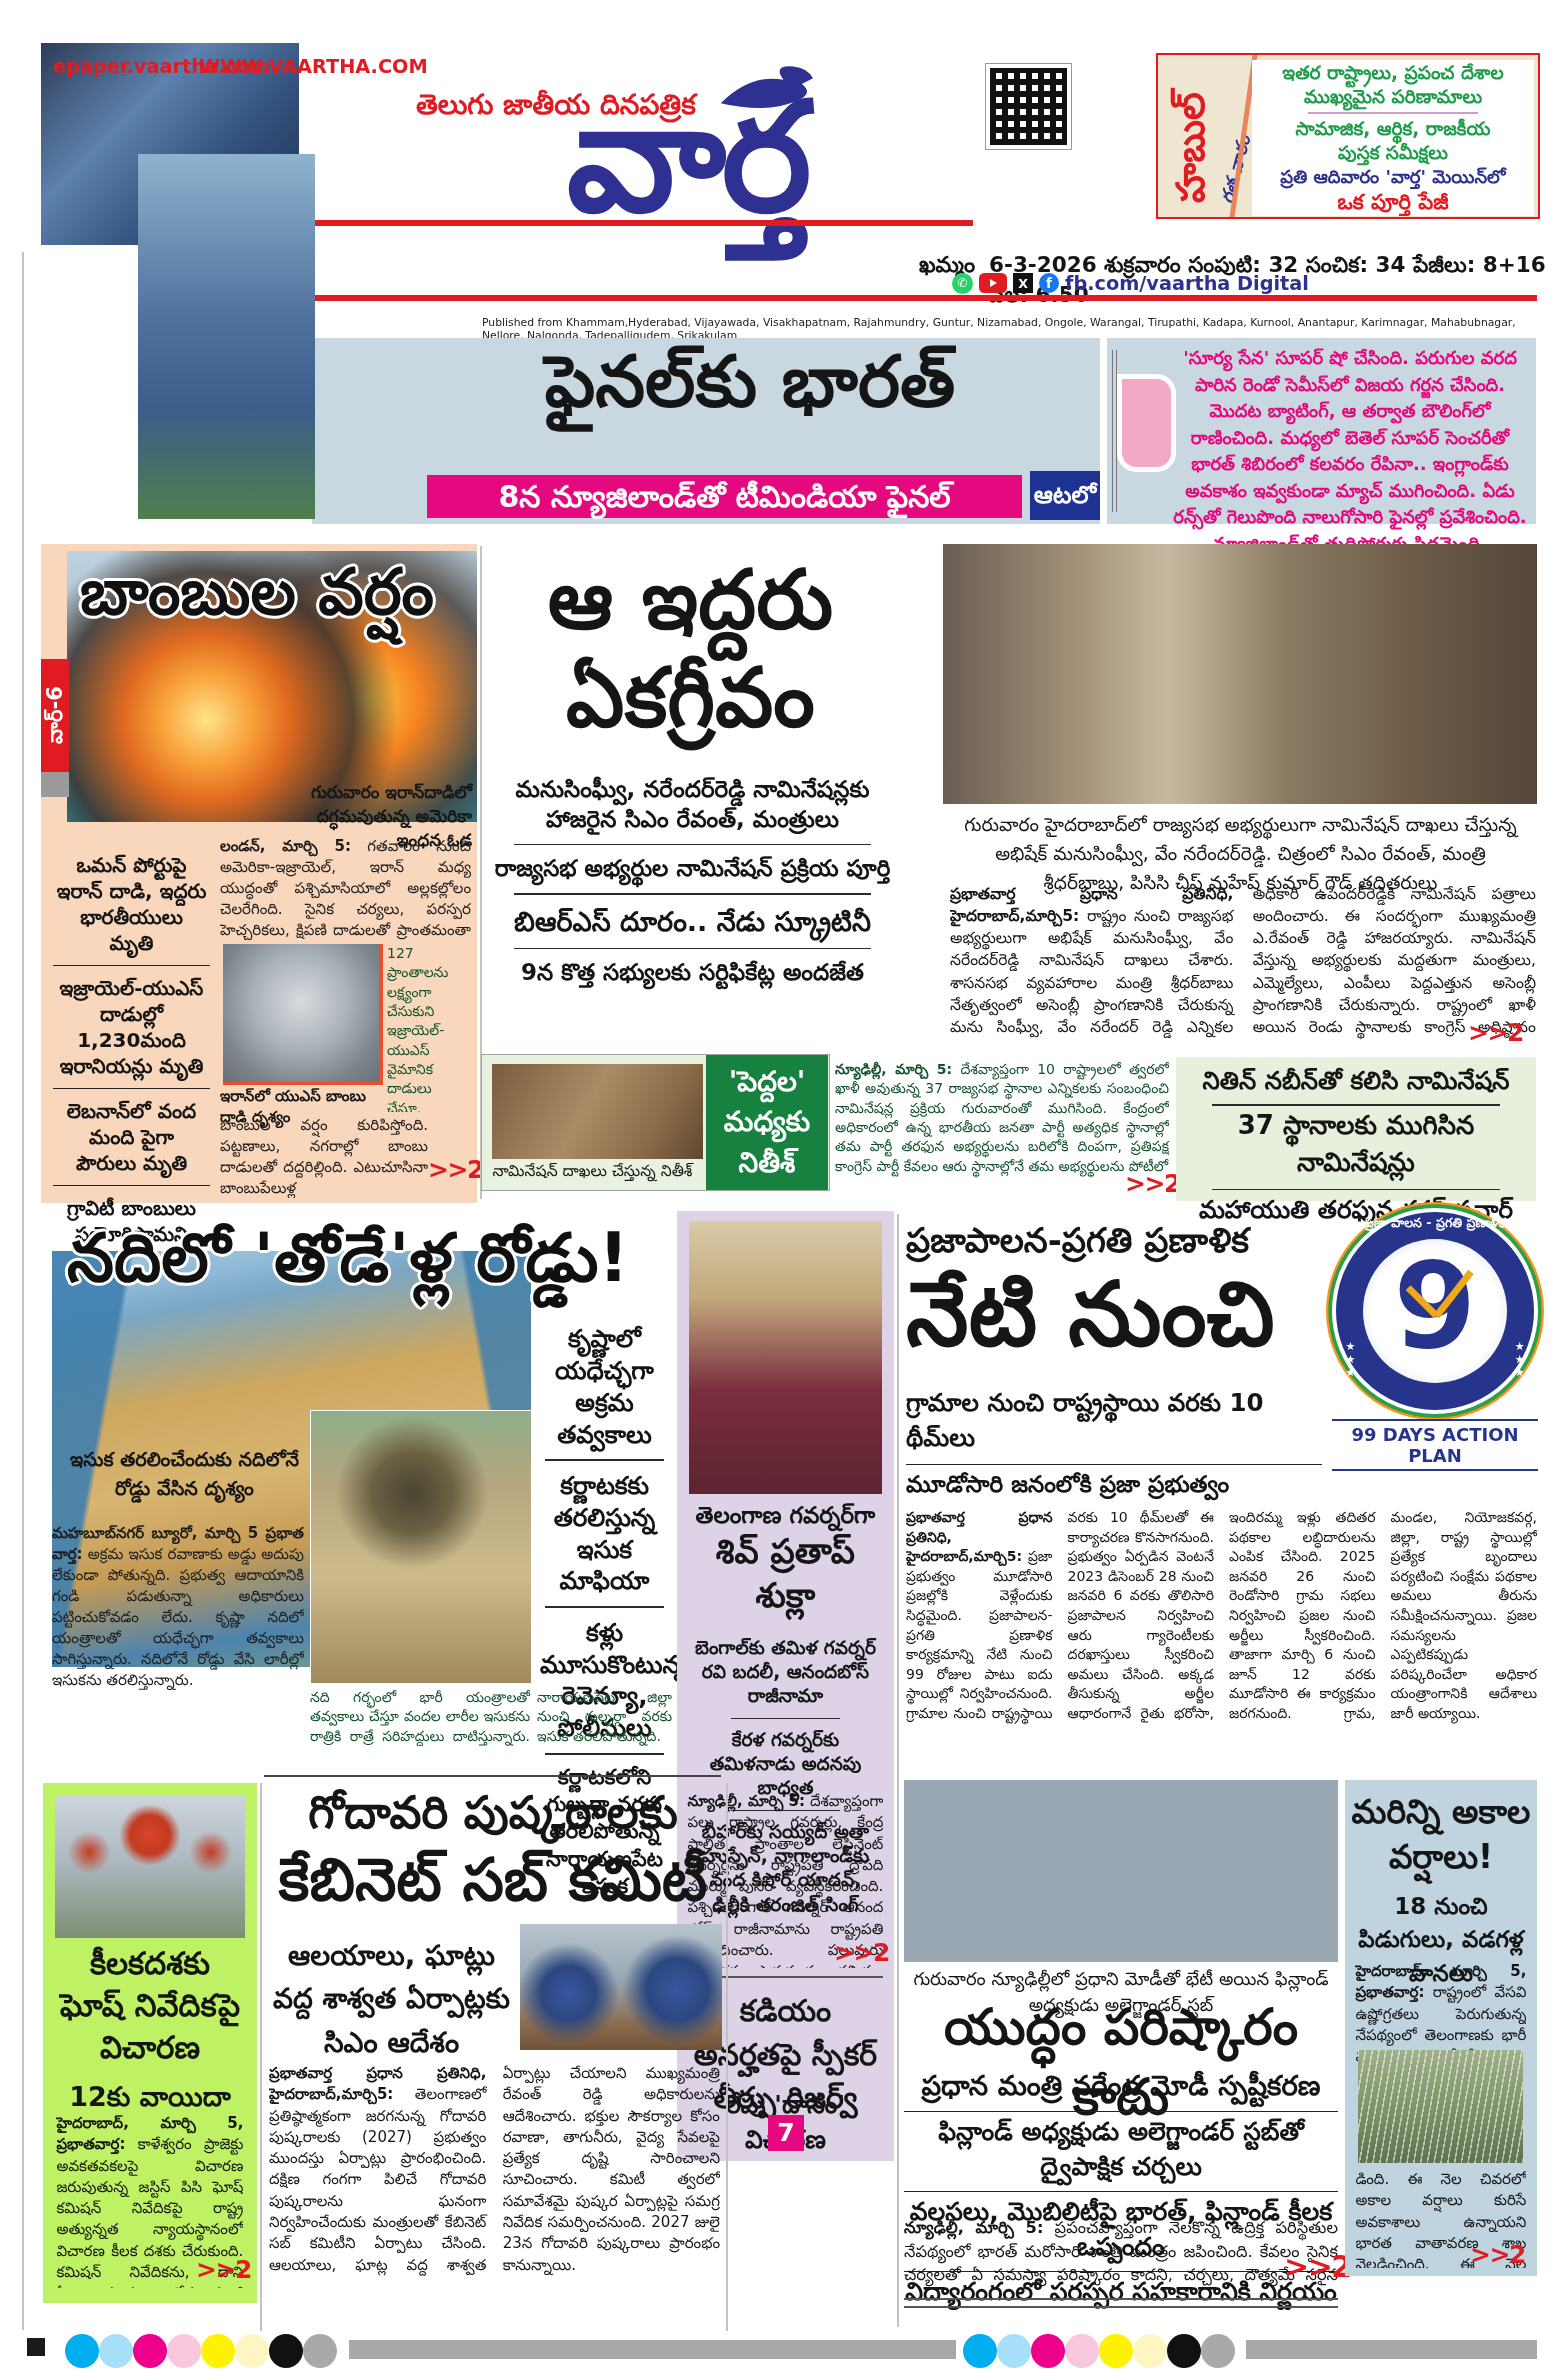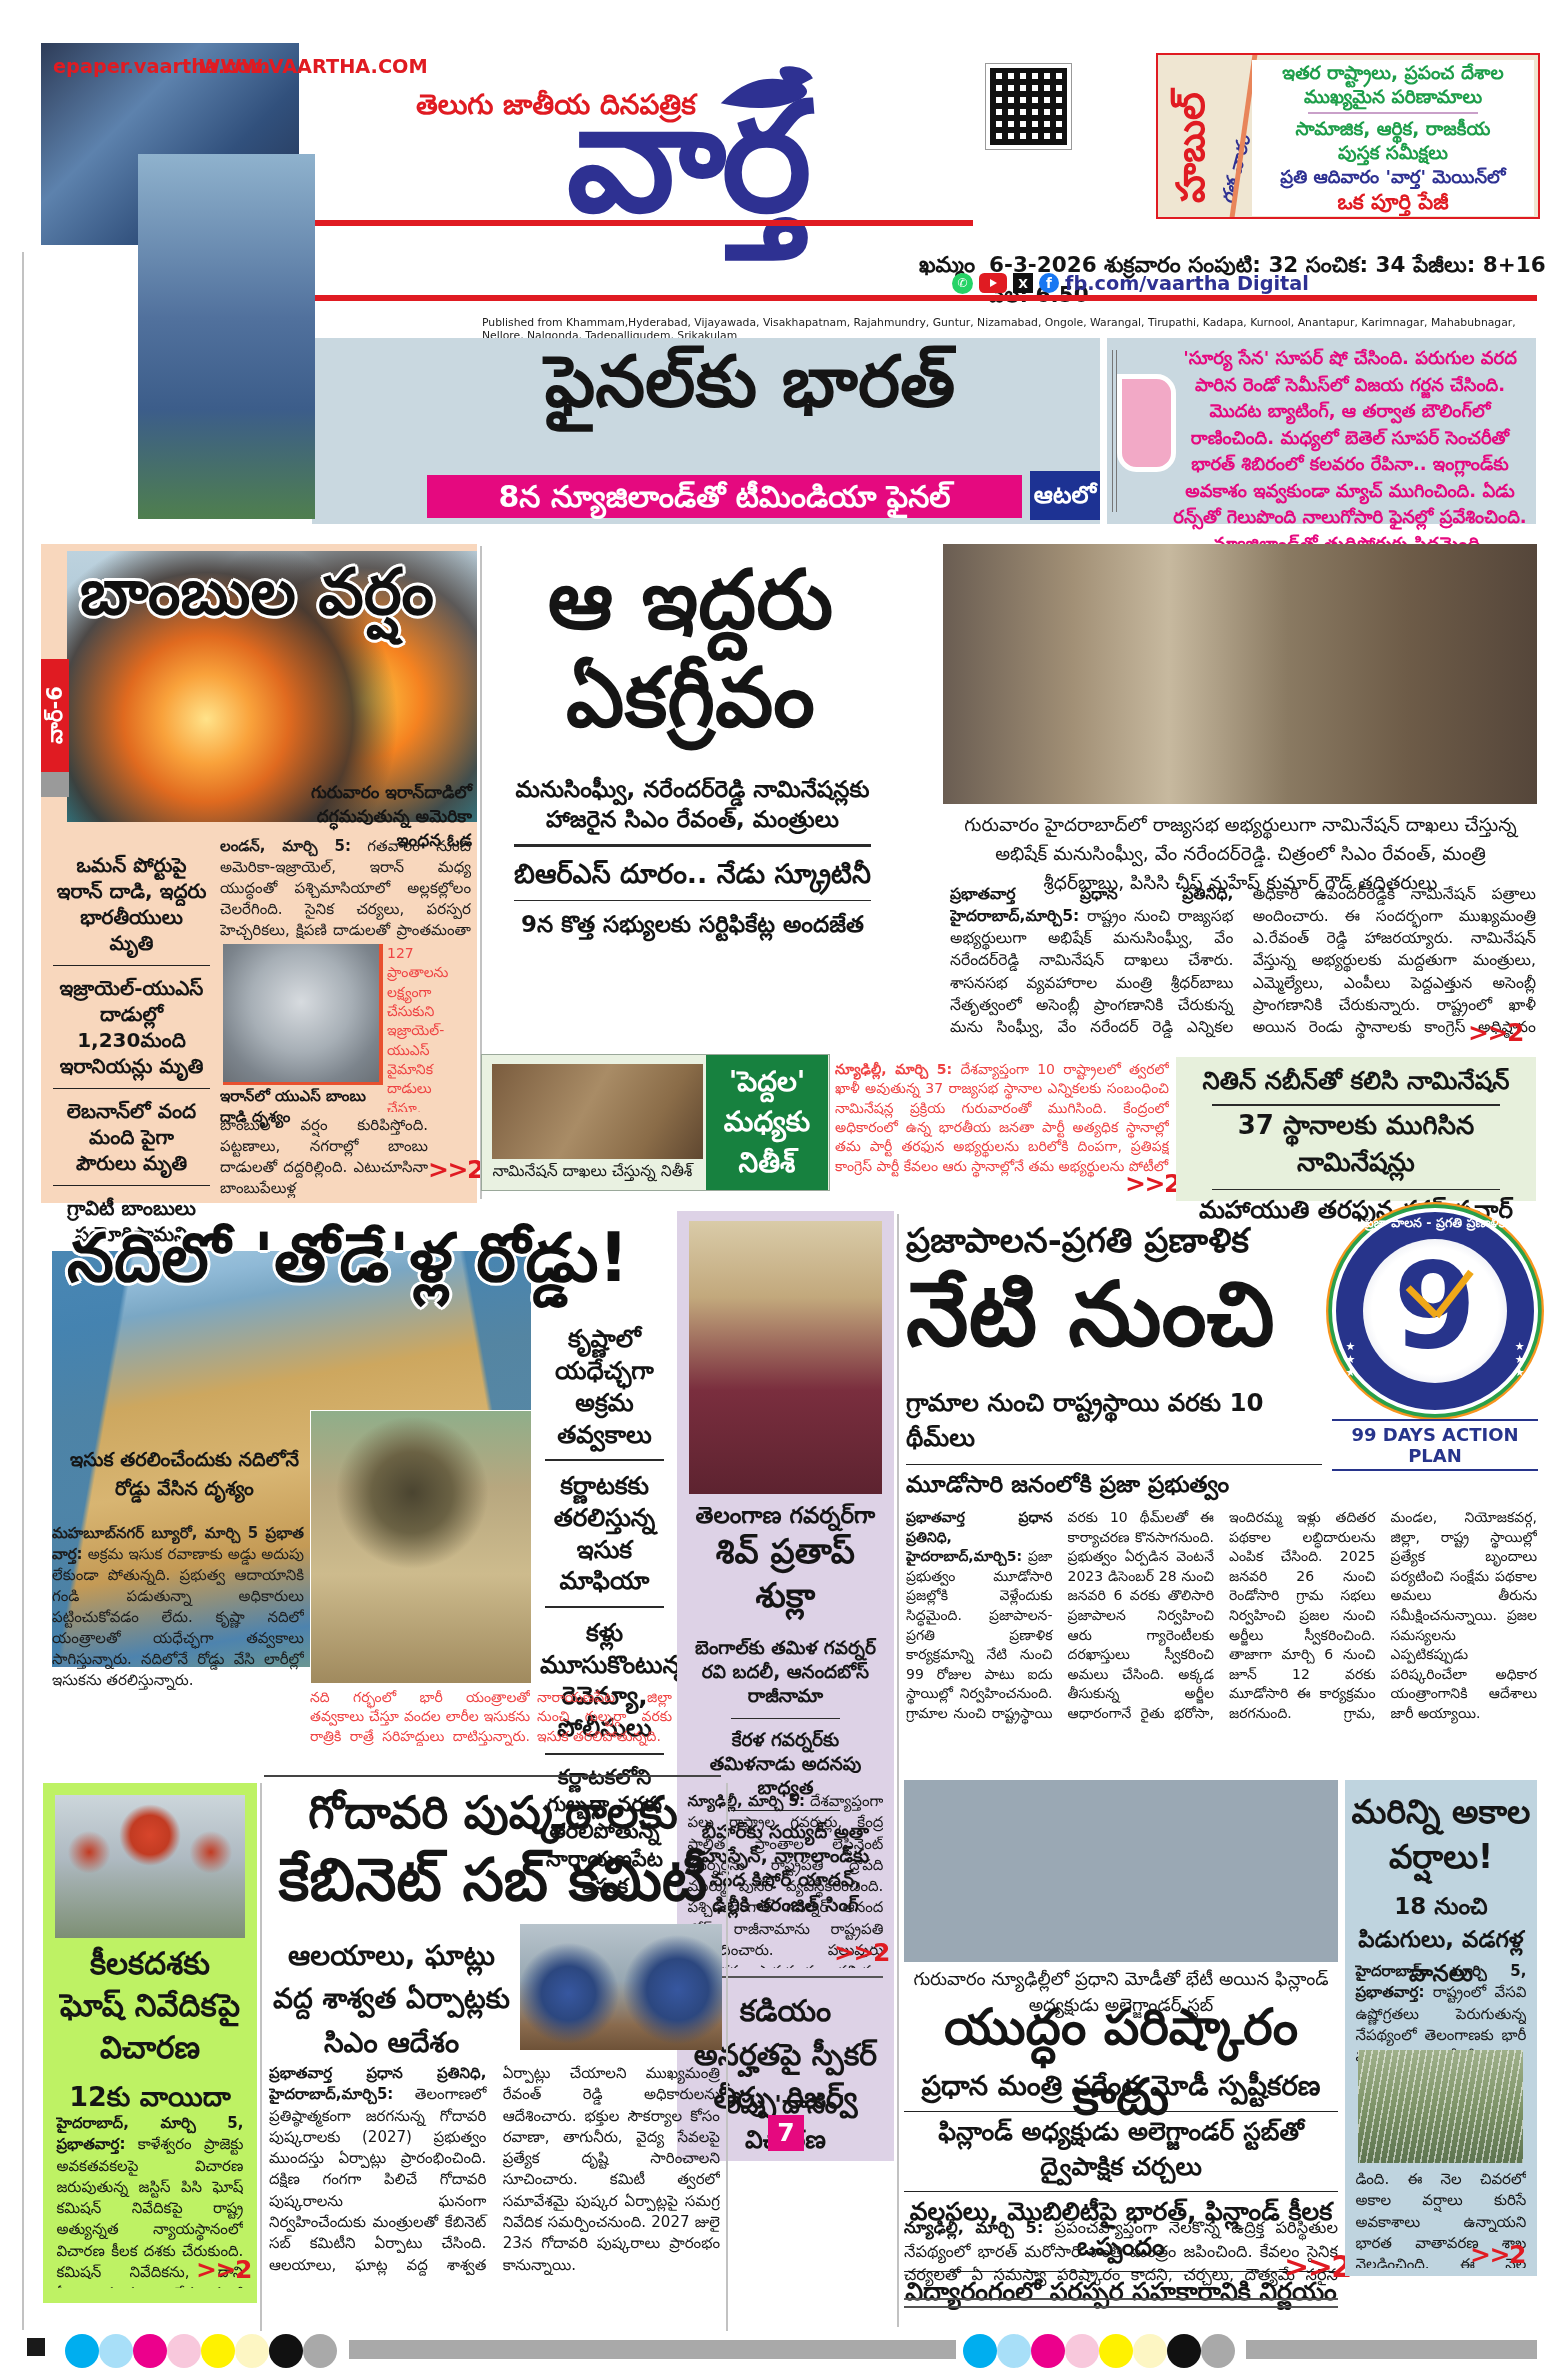--- a/index.html
+++ b/index.html
@@ -7,21 +7,21 @@
         font-family:"DejaVu Sans","Liberation Sans",sans-serif;color:#151515}
   .abs{position:absolute}
   .c{text-align:center}
   .r{text-align:right}
   .j{text-align:justify}
   .b{font-weight:bold}
   .blk{font-weight:900}
   .red{color:#e01b22}.pink{color:#e5097f}.blue{color:#2e3192}.grn{color:#1e9e4a}.w{color:#fff}
   .clip{overflow:hidden}
   .bodytxt{font-size:15px;line-height:1.4;color:#1c1c1c}
-  .smalltxt{font-size:14px;line-height:1.38;color:#ef4444}
+  .smalltxt{font-size:14px;line-height:1.38;color:#14532d}
   .jump{color:#e01b22;font-weight:900;font-size:25px;letter-spacing:-1.5px}
   .outl{color:#101010;text-shadow:-2.2px -2.2px 0 #fff,2.2px -2.2px 0 #fff,-2.2px 2.2px 0 #fff,2.2px 2.2px 0 #fff,0 -3px 0 #fff,0 3px 0 #fff,-3px 0 0 #fff,3px 0 0 #fff}
   .vrule{background:#c2c2c2;width:1.5px}
   .subitem{font-weight:bold;text-align:center;padding:9px 3px;line-height:1.3}
   .subdiv{height:1.5px;background:#2a2a2a;width:88%;margin:0 auto}
   
   .ph{background:#9aa8b4}
   .ph-cel{background:linear-gradient(135deg,#2e3c58 0%,#5d82ad 35%,#31507c 65%,#22304e 100%)}
   .ph-bat{background:linear-gradient(180deg,#8fb2cd 0%,#51719d 45%,#3c5d8a 70%,#4f7f4e 100%)}
   .ph-sea{background:
@@ -143,20 +143,21 @@
 
   <div class="abs vrule" style="left:480px;top:546px;height:653px"></div>
 
   <div class="abs blk c" style="left:482px;top:551px;width:417px;font-size:82px;line-height:1.2">
     <div>ఆ ఇద్దరు</div>
     <div>ఏకగ్రీవం</div>
   </div>
   <div class="abs" style="left:490px;top:766px;width:405px">
     <div class="subitem" style="font-size:23px">మనుసింఘ్వీ, నరేందర్‌రెడ్డి నామినేషన్లకు హాజరైన సిఎం రేవంత్, మంత్రులు</div>
     <div class="subdiv"></div>
+    <div class="subitem" style="font-size:23px">రాజ్యసభ అభ్యర్థుల నామినేషన్ ప్రక్రియ పూర్తి</div>
     <div class="subdiv"></div>
     <div class="subitem" style="font-size:27px">బిఆర్ఎస్ దూరం.. నేడు స్క్రూటినీ</div>
     <div class="subdiv"></div>
     <div class="subitem" style="font-size:23px">9న కొత్త సభ్యులకు సర్టిఫికేట్ల అందజేత</div>
   </div>
 
   <div class="abs ph ph-rs" style="left:943px;top:544px;width:594px;height:260px"></div>
   <div class="abs c" style="left:952px;top:811px;width:577px;font-size:18.6px;line-height:1.55">గురువారం హైదరాబాద్‌లో రాజ్యసభ అభ్యర్థులుగా నామినేషన్ దాఖలు చేస్తున్న అభిషేక్ మనుసింఘ్వీ, వేం నరేందర్‌రెడ్డి. చిత్రంలో సిఎం రేవంత్, మంత్రి శ్రీధర్‌బాబు, పిసిసి చీఫ్ మహేష్ కుమార్ గౌడ్ తదితరులు</div>
   <div class="abs j clip" style="left:950px;top:883px;width:586px;height:169px;column-count:2;column-gap:19.3px;font-size:15.6px;line-height:1.42">
     <span class="b">ప్రభాతవార్త ప్రధాన ప్రతినిధి, హైదరాబాద్,మార్చి5:</span>

